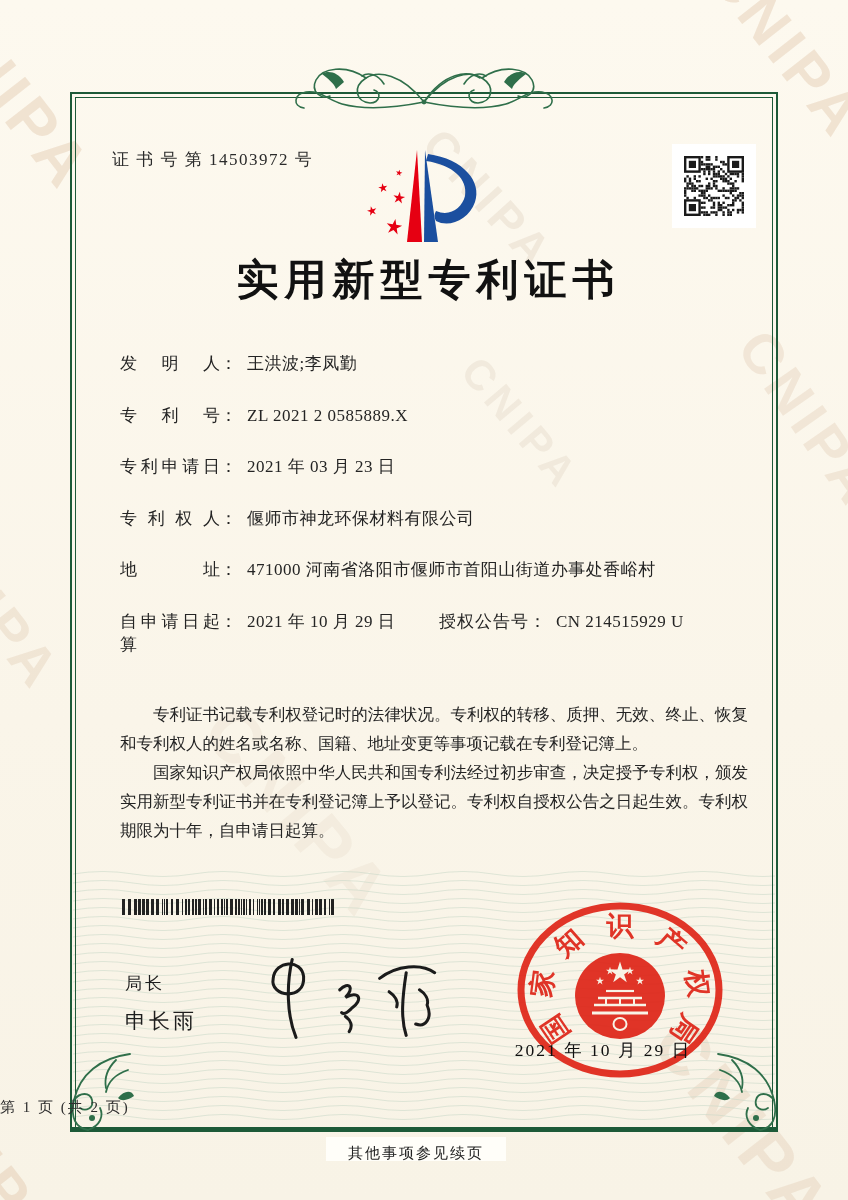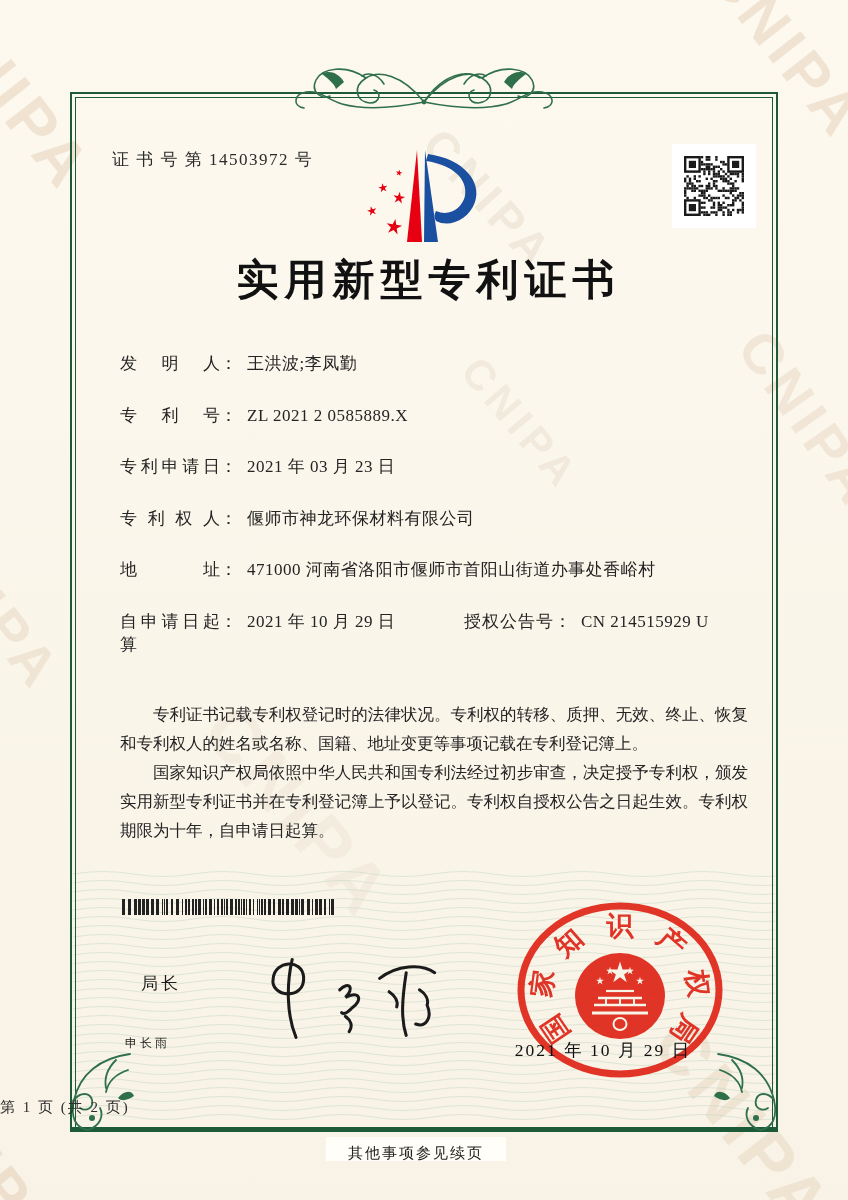--- a/index.html
+++ b/index.html
@@ -41,22 +41,22 @@
   .fcolon{display:inline-block;margin-right:10px;}
   .fvalue{letter-spacing:0.5px;}
   .pair2{position:absolute;left:335px;top:0;}
   .paras{
     position:absolute;left:120px;top:700px;width:628px;font-size:16.5px;
     line-height:29px;text-align:justify;color:#242424;
   }
   .paras p{margin:0;text-indent:2em;}
   .barcode{position:absolute;left:122px;top:899px;}
   .waves{position:absolute;left:73px;top:870px;pointer-events:none;}
-  .sig-title{position:absolute;left:125px;top:972px;font-size:17px;letter-spacing:3px;color:#1d1d1d;font-family:"Liberation Sans","DejaVu Sans",sans-serif;margin-left:16px;}
-  .sig-name{position:absolute;left:125px;top:1007px;font-size:12px;letter-spacing:3px;color:#1d1d1d;font-family:Liberation Serif, serif;margin-top:28px;}
+  .sig-title{position:absolute;left:125px;top:972px;font-size:17px;letter-spacing:3px;color:#1d1d1d;font-family:"Liberation Sans","DejaVu Sans",sans-serif;}
+  .sig-name{position:absolute;left:125px;top:1007px;font-size:21px;letter-spacing:3px;color:#1d1d1d;font-family:Liberation Serif, serif;}
   .sig-svg{position:absolute;left:258px;top:946px;}
   .seal{position:absolute;left:512px;top:897px;}
   .seal-date{
     position:absolute;left:503px;top:1038px;width:200px;text-align:center;
     font-size:17.5px;letter-spacing:2px;color:#101010;z-index:6;
   }
   .page-num{position:absolute;left:0;right:0;top:1098px;text-align:left;font-size:15px;letter-spacing:2px;color:#2e2e2e;z-index:5;}
   .cont-box{
     position:absolute;left:326px;top:1137px;width:180px;height:24px;line-height:32px;
     background:#fffef9;text-align:center;font-size:15px;letter-spacing:2px;color:#222;z-index:5;
@@ -412,21 +412,21 @@
     </div>
     <div class="frow">
       <span class="flabel">专利权人</span><span class="fcolon">：</span><span class="fvalue">偃师市神龙环保材料有限公司</span>
     </div>
     <div class="frow">
       <span class="flabel">地址</span><span class="fcolon">：</span><span class="fvalue">471000 河南省洛阳市偃师市首阳山街道办事处香峪村</span>
     </div>
     <div class="frow">
       <span class="flabel">自申请日起算</span><span class="fcolon">：</span><span class="fvalue">2021 年 10 月 29 日</span>
       <span class="pair2">
-        <span style="letter-spacing:1px;margin-left:25px;">授权公告号</span><span class="fcolon">：</span><span class="fvalue">CN 214515929 U</span>
+        <span style="letter-spacing:1px;">授权公告号</span><span class="fcolon">：</span><span class="fvalue">CN 214515929 U</span>
       </span>
     </div>
   </div>
 
   <div class="paras">
     <p>专利证书记载专利权登记时的法律状况。专利权的转移、质押、无效、终止、恢复和专利权人的姓名或名称、国籍、地址变更等事项记载在专利登记簿上。</p>
     <p>国家知识产权局依照中华人民共和国专利法经过初步审查，决定授予专利权，颁发实用新型专利证书并在专利登记簿上予以登记。专利权自授权公告之日起生效。专利权期限为十年，自申请日起算。</p>
   </div>
 
   <svg class="barcode" id="barcode" width="215" height="16" viewBox="0 0 215 16">

